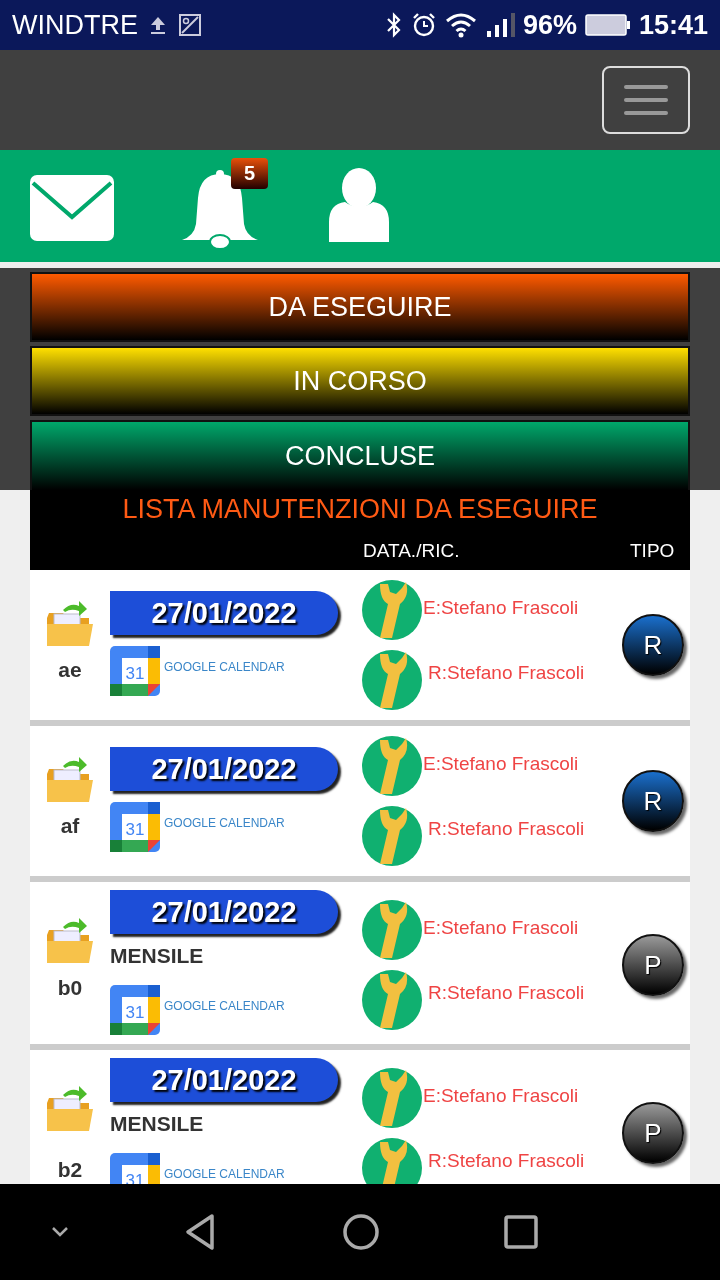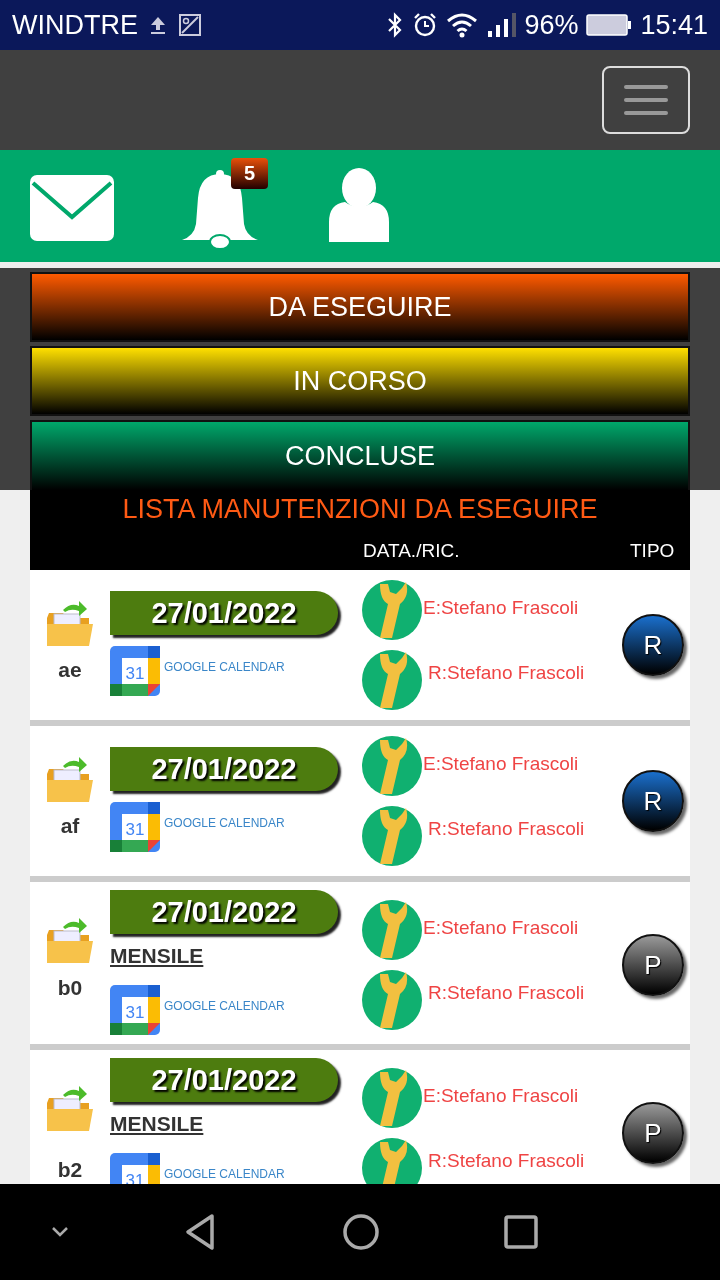--- a/index.html
+++ b/index.html
@@ -1,41 +1,41 @@
 <!DOCTYPE html>
 <html><head>
 <meta charset="utf-8">
 <style>
   * { box-sizing: border-box; margin: 0; padding: 0; }
   html, body { width: 720px; height: 1280px; overflow: hidden; background: #efefef; font-family: "Liberation Sans", "DejaVu Sans", sans-serif; }
   .status-bar { position: absolute; top: 0; left: 0; width: 720px; height: 50px; background: #0b185a; color: #fff; display: flex; align-items: center; padding: 0 12px; font-size: 27px; }
   .status-bar .left { display: flex; align-items: center; gap: 10px; flex: 1; }
-  .status-bar .right { display: flex; align-items: center; gap: 8px; }
+  .status-bar .right { display: flex; align-items: center; gap: 8px; font-weight: bold; }
   .status-bar svg { display: block; }
   .app-header { position: absolute; top: 50px; left: 0; width: 720px; height: 100px; background: #404040; }
   .logo { position: absolute; left: 20px; top: 12px; width: 180px; height: 82px; }
   .hamburger { position: absolute; right: 30px; top: 16px; width: 88px; height: 68px; border: 2px solid #ddd; border-radius: 8px; display: flex; flex-direction: column; justify-content: center; align-items: center; gap: 9px; }
   .hamburger span { display: block; width: 44px; height: 4px; background: #999; border-radius: 2px; }
   .green-bar { position: absolute; top: 150px; left: 0; width: 720px; height: 112px; background: #00a86b; }
   .gb-icon { position: absolute; }
   .badge { position: absolute; left: 231px; top: 158px; width: 37px; height: 31px; border-radius: 4px; background: linear-gradient(#e8500a, #200); color: #fff; font-weight: bold; font-size: 20px; text-align: center; line-height: 31px; }
   .dark-panel { position: absolute; top: 268px; left: 0; width: 720px; height: 222px; background: #404040; }
   .tab-btn { position: absolute; left: 30px; width: 660px; height: 70px; color: #fff; font-size: 27px; display: flex; align-items: center; justify-content: center; border: 2px solid #111; }
   .tab-1 { top: 272px; background: linear-gradient(#ff5a00, #000); }
   .tab-2 { top: 346px; background: linear-gradient(#ffe000, #000); }
   .tab-3 { top: 420px; background: linear-gradient(#00a86b, #000); height: 72px; }
   .list-header { position: absolute; left: 30px; top: 490px; width: 660px; height: 80px; background: #000; }
   .list-title { position: absolute; top: 4px; left: 0; width: 660px; text-align: center; color: #ff5a14; font-size: 27px; }
   .col-h { position: absolute; top: 50px; color: #fff; font-size: 19px; }
   .list-body { position: absolute; left: 30px; top: 570px; width: 660px; height: 614px; overflow: hidden; background: #ccc; }
   .row { position: absolute; left: 0; width: 660px; background: #fff; }
   .folder { position: absolute; left: 15px; width: 50px; height: 50px; }
   .code { position: absolute; left: 0; width: 80px; text-align: center; font-weight: bold; font-size: 21px; color: #333; }
-  .date-pill { position: absolute; left: 80px; width: 228px; height: 44px; background: #4d7c0f; border-radius: 0 22px 22px 0; box-shadow: 3px 3px 2px #222; color: #fff; font-weight: bold; font-size: 29px; text-align: center; line-height: 44px; text-shadow: 2px 2px 2px #000; }
-  .freq { position: absolute; left: 80px; font-weight: bold; font-size: 21px; color: #333; text-decoration: underline; }
+  .date-pill { position: absolute; left: 80px; width: 228px; height: 44px; background: #1d4ed8; border-radius: 0 22px 22px 0; box-shadow: 3px 3px 2px #222; color: #fff; font-weight: bold; font-size: 29px; text-align: center; line-height: 44px; text-shadow: 2px 2px 2px #000; }
+  .freq { position: absolute; left: 80px; font-weight: bold; font-size: 21px; color: #333; }
   .gcal { position: absolute; left: 80px; width: 50px; height: 50px; }
   .gcal-label { position: absolute; left: 134px; font-size: 12px; color: #3a86c8; }
   .avatar { position: absolute; left: 332px; width: 60px; height: 60px; }
   .person { position: absolute; font-size: 19px; color: #ef4444; }
   .type-badge { position: absolute; left: 592px; width: 62px; height: 62px; border-radius: 50%; color: #fff; font-size: 26px; text-align: center; line-height: 58px; border: 2px solid #111; box-shadow: 3px 3px 3px #666; text-shadow: 1px 1px 1px #000; }
   .type-R { background: linear-gradient(#1a6fcc, #000); }
   .type-P { background: linear-gradient(#999, #000); }
   .nav-bar { position: absolute; top: 1184px; left: 0; width: 720px; height: 96px; background: #000; }
   .nav-bar .nb { position: absolute; top: 0; height: 96px; display: flex; align-items: center; justify-content: center; }
 </style>

